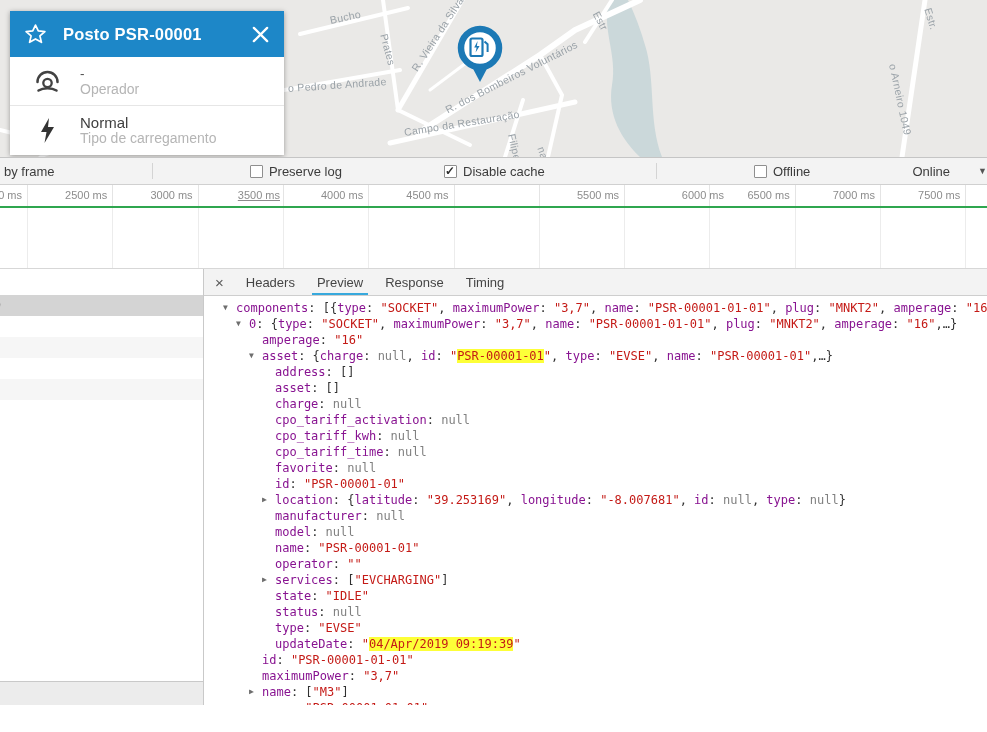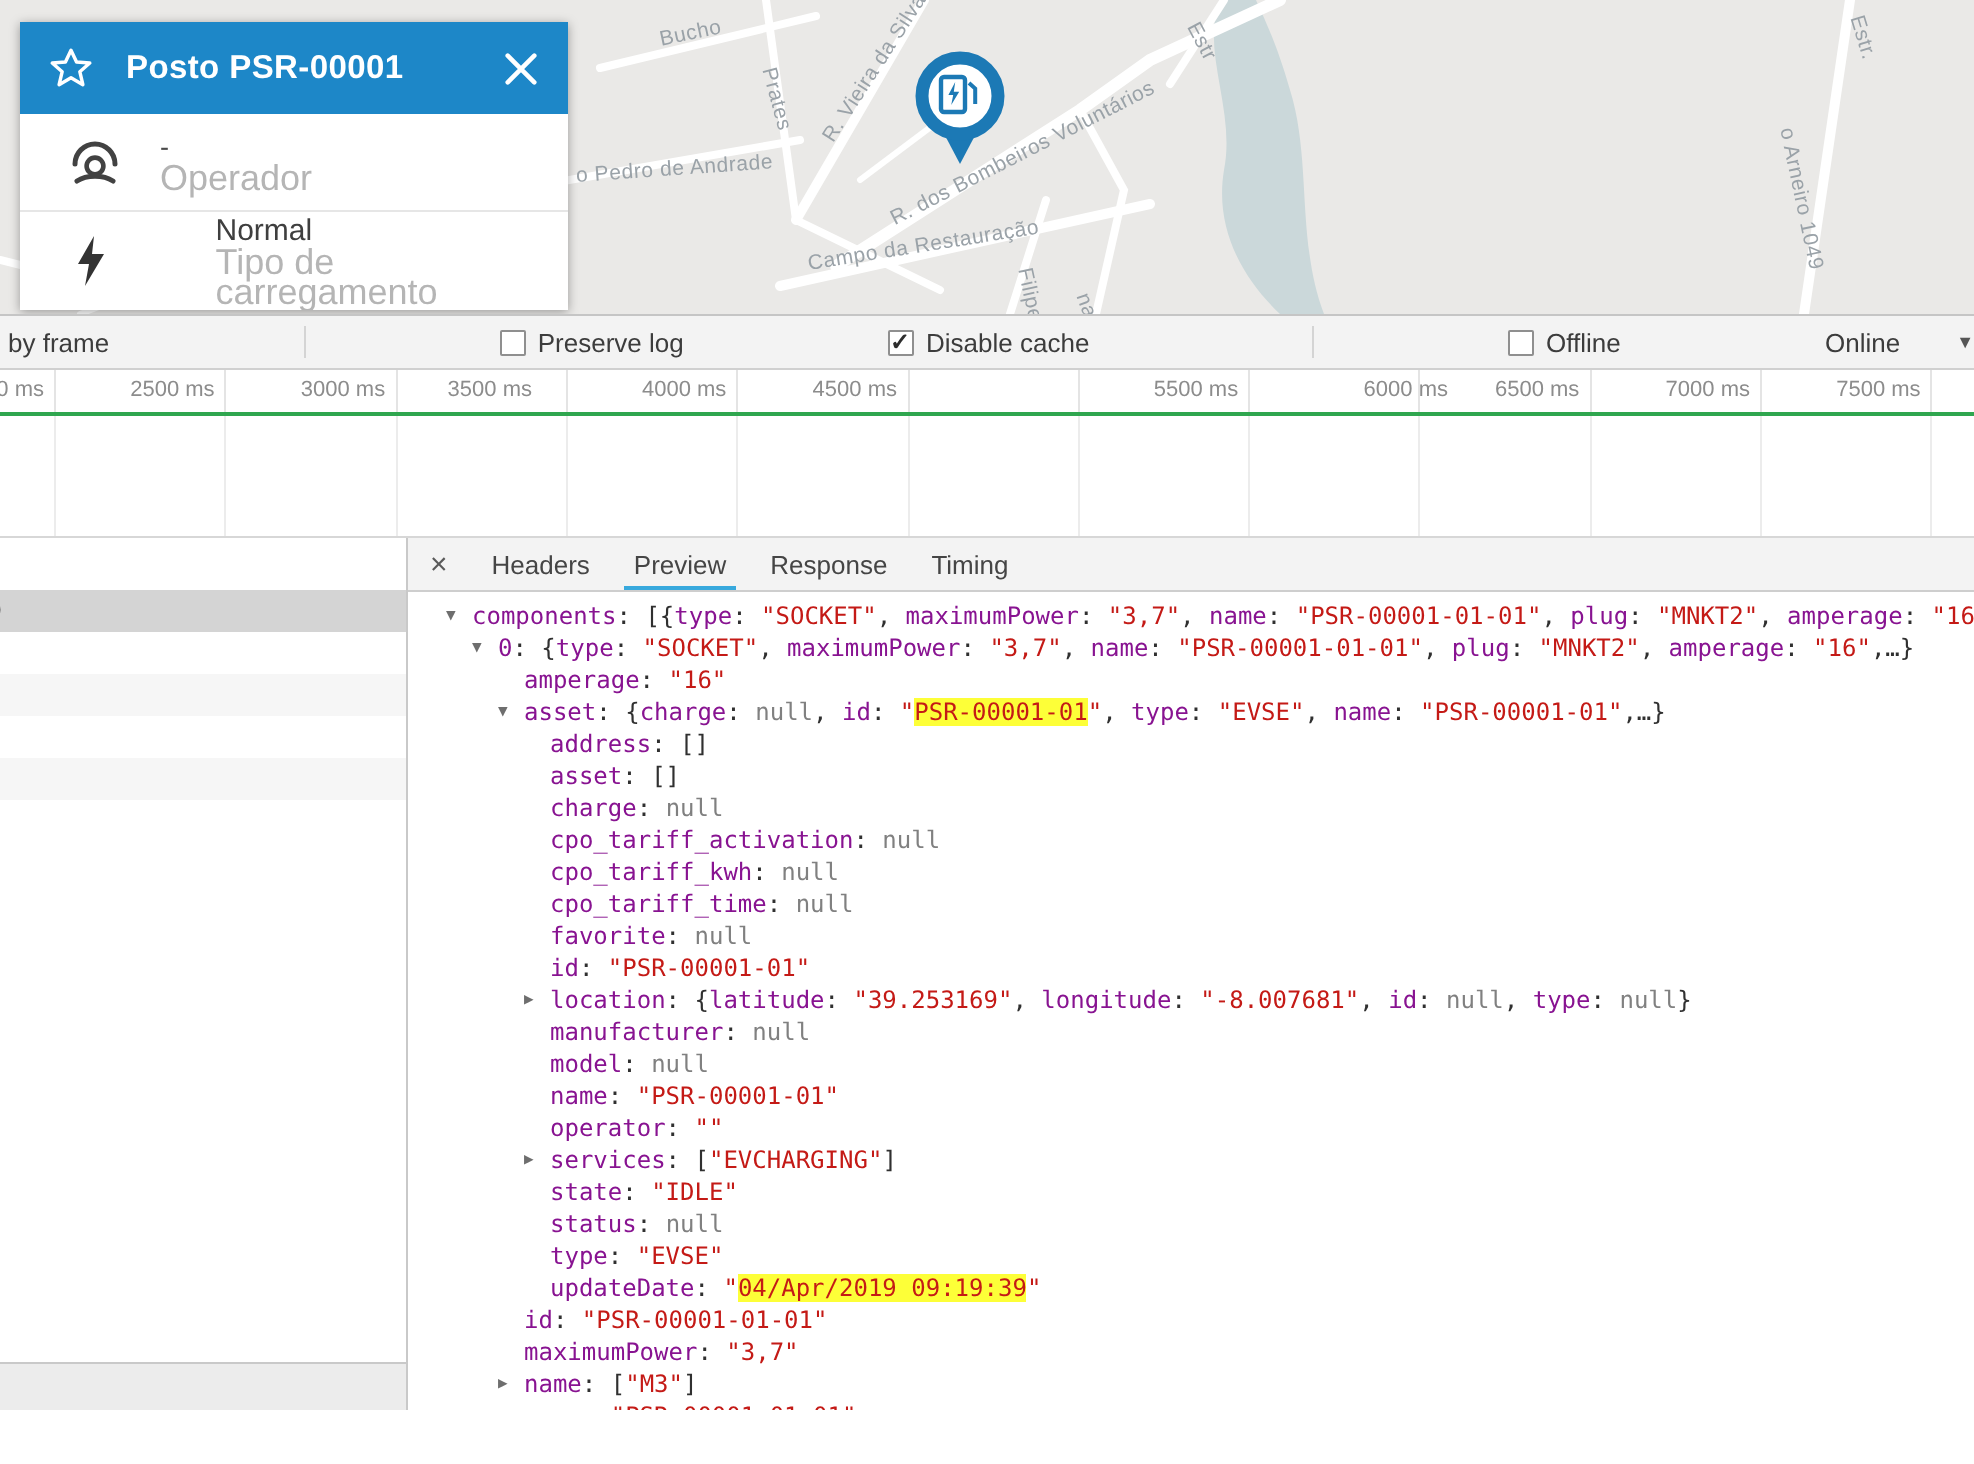--- a/index.html
+++ b/index.html
@@ -11,25 +11,25 @@
   #map svg.roads { position:absolute; left:0; top:0; }
   .street-label { position:absolute; font-size:10.5px; color:#9aa2a8; white-space:nowrap; transform-origin:0 50%; letter-spacing:.3px; }
   #pin { position:absolute; left:453px; top:24px; }
 
   
   #popup { position:absolute; left:10px; top:11px; width:274px; height:144px; background:#fff; box-shadow:0 1px 5px rgba(0,0,0,.35); overflow:hidden; }
   #popup-header { height:46px; background:#1d87c8; display:flex; align-items:center; padding:0 14px; }
   #popup-title { color:#fff; font-size:16.5px; font-weight:bold; margin-left:16px; flex:1; letter-spacing:.2px; }
   #popup-close { cursor:pointer; }
   .popup-row { height:49px; display:flex; align-items:center; padding:0 14px; border-bottom:1px solid #e6e6e6; }
-  .popup-row:last-child { border-bottom:none;gap:30px; }
+  .popup-row:last-child { border-bottom:none; }
   .popup-row .row-icon { width:30px; margin-left:8px; margin-right:18px; display:flex; justify-content:center; }
   .row-text .val { font-size:13.5px; color:#4a4a4a; line-height:16px; }
   .popup-row:last-child .row-text .val { font-size:15px; color:#3f3f3f; }
-  .row-text .lbl { font-size:18px; color:#b5b5b5; line-height:15px; }
+  .row-text .lbl { font-size:14px; color:#b5b5b5; line-height:15px; }
 
   
   #devtools { position:absolute; left:0; top:157px; width:987px; height:575px; background:#fff; border-top:1px solid #c5c5c5; font-size:13px; color:#3c3c3c; }
 
   #dt-tabs { height:28px; background:#f2f2f2; display:flex; align-items:stretch; border-bottom:1px solid #d8d8d8; }
   .dt-tab { position:relative; display:flex; align-items:center; padding:0 14px; cursor:pointer; color:#454545; }
   .dt-tab:first-child { padding-left:2px; padding-right:10px; }
   .dt-tab.selected::after { content:""; position:absolute; left:0; right:0; bottom:-1px; height:3px; background:#38a9dd; }
 
   #dt-toolbar { height:27px; background:#f3f3f3; border-bottom:1px solid #d0d0d0; display:flex; align-items:center; padding-left:4px;justify-content:space-between; }
@@ -181,21 +181,21 @@
   </div>
 
   <div id="ruler">
     <div id="green-line"></div>
   <div class="ruler-label" style="left: -48px;">00 ms</div>
       <div class="ruler-tick" style="left: 27px;"></div>
       <div class="ruler-label" style="left: 37.3px;">2500 ms</div>
       <div class="ruler-tick" style="left: 112.3px;"></div>
       <div class="ruler-label" style="left: 122.6px;">3000 ms</div>
       <div class="ruler-tick" style="left: 197.6px;"></div>
-      <div class="ruler-label" style="left: 196px;">3500 ms</div>
+      <div class="ruler-label" style="left: 210px; text-decoration: underline;">3500 ms</div>
       <div class="ruler-tick" style="left: 282.9px;"></div>
       <div class="ruler-label" style="left: 293.2px;">4000 ms</div>
       <div class="ruler-tick" style="left: 368.2px;"></div>
       <div class="ruler-label" style="left: 378.5px;">4500 ms</div>
       <div class="ruler-tick" style="left: 453.5px;"></div>
       <div class="ruler-label" style="left: 478px; margin-top: 36px;">5000 ms</div>
       <div class="ruler-tick" style="left: 538.8px;"></div>
       <div class="ruler-label" style="left: 549.1px;">5500 ms</div>
       <div class="ruler-tick" style="left: 624.1px;"></div>
       <div class="ruler-label" style="left: 654px;">6000 ms</div>

